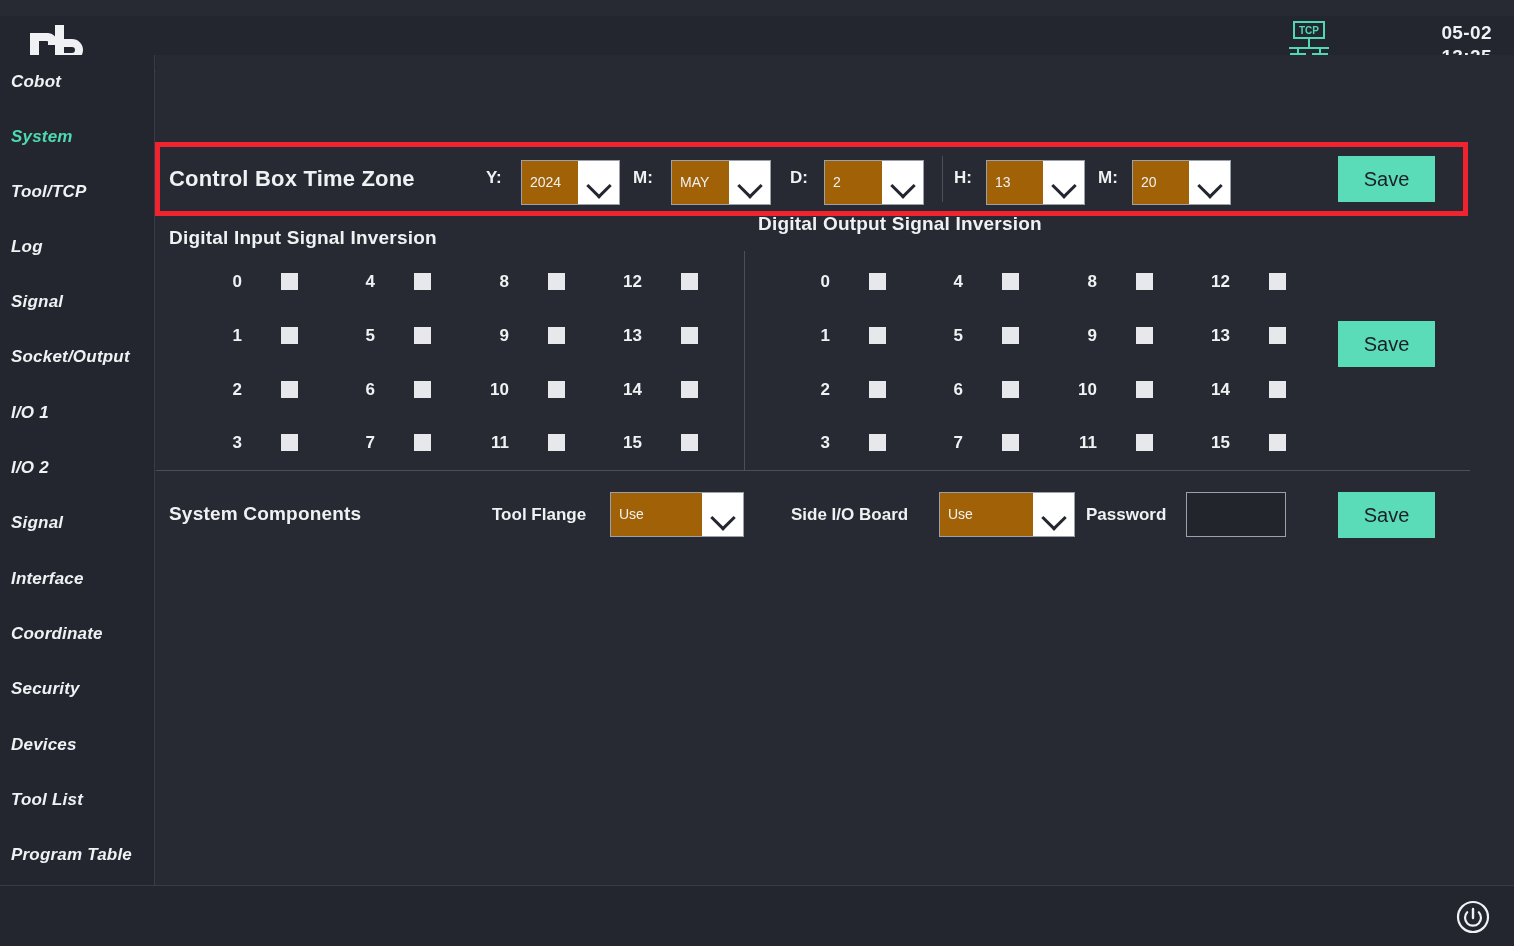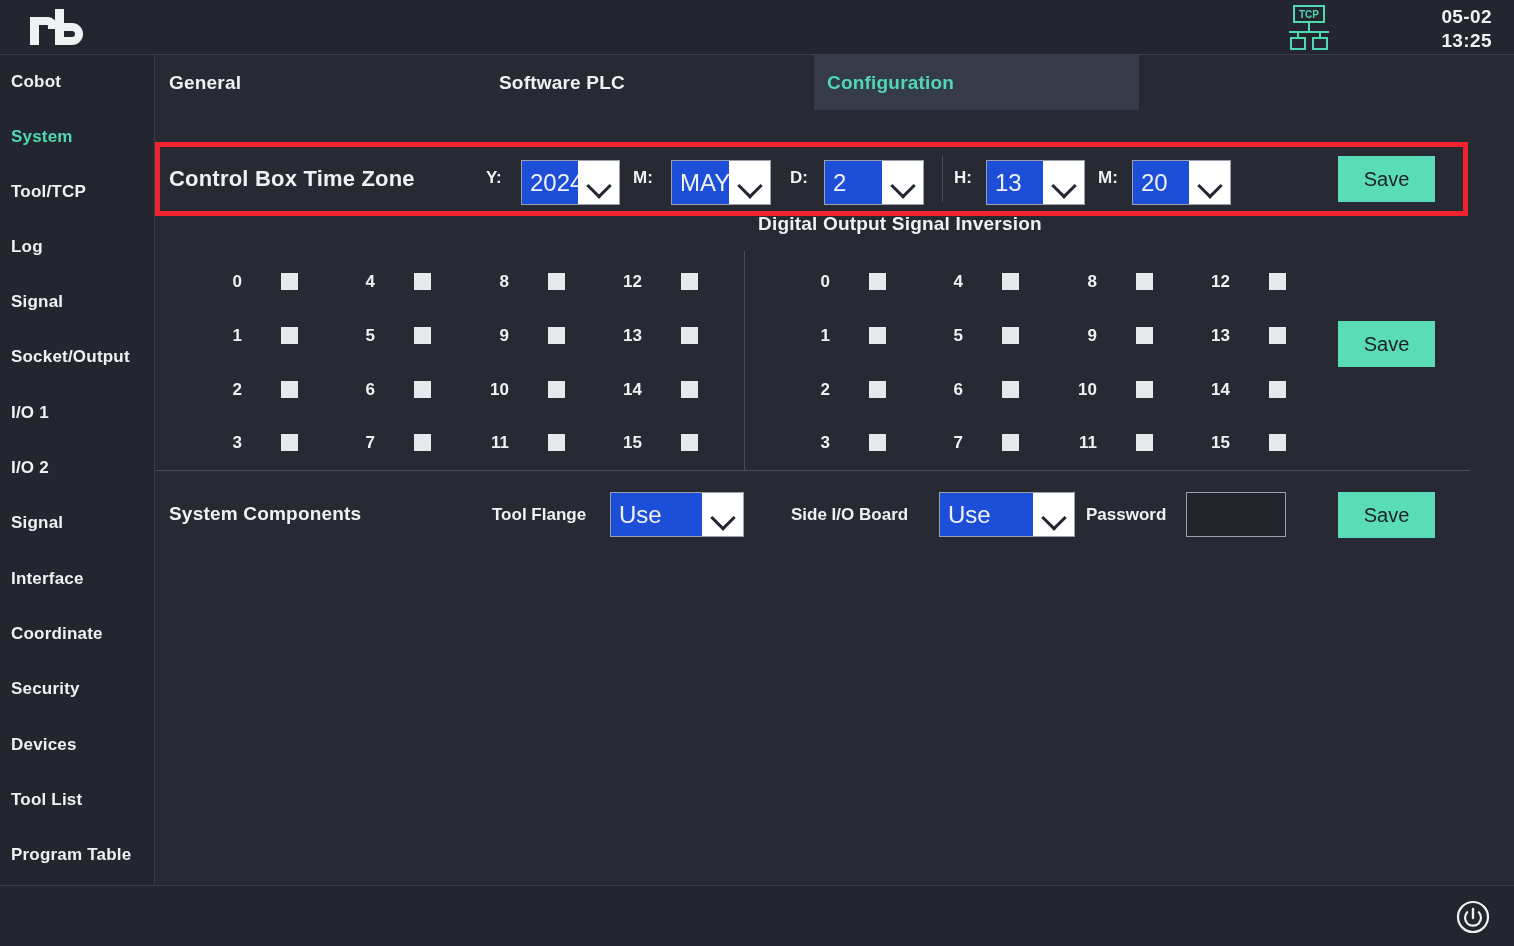--- a/index.html
+++ b/index.html
@@ -15,21 +15,21 @@
   #app {
     position: relative;
     width: 1514px;
     height: 946px;
     background: #272A33;
   }
 
   
   .topbar {
     position: absolute;
-    left: 0; top: 0;
+    left: 0; top: 16px;
     width: 1514px; height: 55px;
     background: #23262E;
     border-bottom: 1px solid #383C47;
   }
 
   .logo {
     position: absolute;
     left: 28px; top: 7px;
     width: 62px; height: 42px;
   }
@@ -51,20 +51,21 @@
     line-height: 24px;
   }
 
   
   .sidebar {
     position: absolute;
     left: 0; top: 55px;
     width: 155px; height: 830px;
     background: #23262E;
     border-right: 1px solid #383C47;
+    font-style: italic;
   }
 
   .side-item {
     position: absolute;
     left: 11px;
     font-size: 17px;
     font-weight: bold;
     color: #F0F1F3;
     letter-spacing: 0.2px;
     white-space: nowrap;
@@ -137,23 +138,23 @@
   
   .dd {
     position: absolute;
     height: 45px;
     border: 1px solid #9AA0AC;
     display: flex;
     background: #22252C;
   }
   .dd .val {
     flex: 1 1 auto;
-    background: #1d4ed8;
-    color: #F0F1F3;
-    font-size: 24px;
+    background: #a16207;
+    color: #F0F1F3;
+    font-size: 14px;
     line-height: 43px;
     padding-left: 8px;
     overflow: hidden;
     white-space: nowrap;
   }
   .dd .arrow {
     flex: 0 0 auto;
     width: 41px;
     background: #FFFFFF;
     position: relative;
@@ -304,25 +305,20 @@
     <div class="side-item" style="top:514px">Interface</div>
     <div class="side-item" style="top:569px">Coordinate</div>
     <div class="side-item" style="top:624px">Security</div>
     <div class="side-item" style="top:680px">Devices</div>
     <div class="side-item" style="top:735px">Tool List</div>
     <div class="side-item" style="top:790px">Program Table</div>
   </div>
 
   <div class="main">
 
-    <div class="tabs">
-      <div class="tab" style="left:0px;   width:330px">General</div>
-      <div class="tab" style="left:330px; width:328px">Software PLC</div>
-      <div class="tab active" style="left:658px; width:325px">Configuration</div>
-    </div>
 
     <div class="tz-row">
       <div class="tz-label">Control Box Time Zone</div>
 
       <div class="fld-label" style="left:330px">Y:</div>
       <div class="dd" style="left:365px; top:18px; width:99px">
         <div class="val">2024</div>
         <div class="arrow"></div>
       </div>
 
@@ -350,20 +346,21 @@
       <div class="dd" style="left:976px; top:18px; width:99px">
         <div class="val">20</div>
         <div class="arrow"></div>
       </div>
 
       <button class="save-btn" style="left:1182px; top:14px; width:97px; height:46px">Save</button>
     </div>
 
     <div class="redbox"></div>
 
+    <div class="sec-title" style="left:13px; top:172px">Digital Input Signal Inversion</div>
 
     <div class="cb-num" style="left:58px;  top:217px">0</div>
     <div class="cb-box" style="left:125px; top:218px"></div>
     <div class="cb-num" style="left:58px;  top:271px">1</div>
     <div class="cb-box" style="left:125px; top:272px"></div>
     <div class="cb-num" style="left:58px;  top:325px">2</div>
     <div class="cb-box" style="left:125px; top:326px"></div>
     <div class="cb-num" style="left:58px;  top:378px">3</div>
     <div class="cb-box" style="left:125px; top:379px"></div>
 

